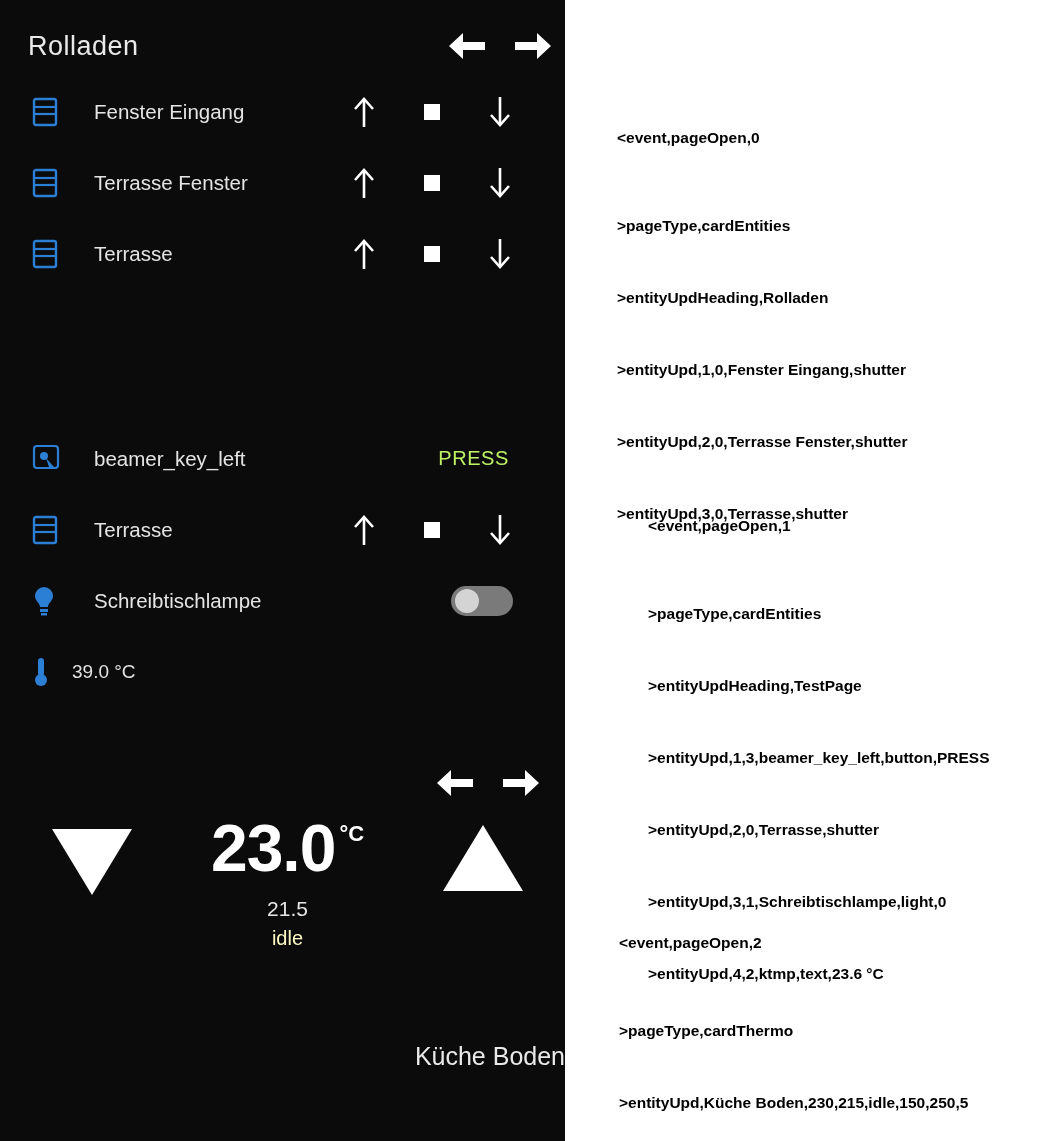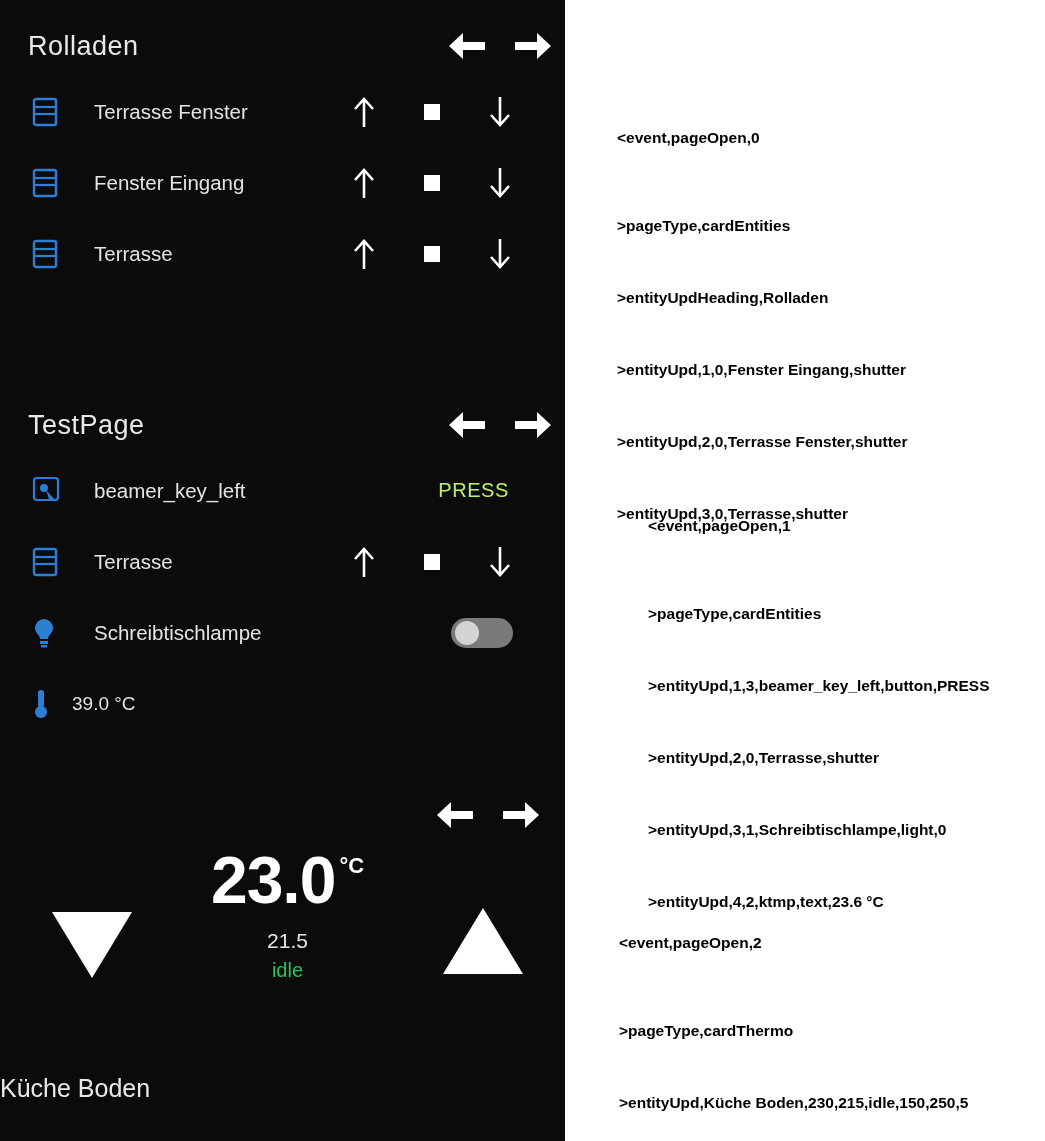--- a/index.html
+++ b/index.html
@@ -110,21 +110,21 @@
   }
   .thermo-head {
     display: flex;
     justify-content: flex-end;
     align-items: center;
     gap: 26px;
     padding: 0 24px 0 0;
   }
   .thermo-body {
     display: flex;
-    align-items: flex-end;
+    align-items: flex-start;
     justify-content: space-between;
     padding: 22px 38px 0 48px;
   }
   .tri-down, .tri-up {
     width: 88px; height: 78px;
   }
   .thermo-center {
     text-align: center;
     flex: 1;
     margin-top: -6px;
@@ -145,26 +145,26 @@
     margin-left: 4px;
     position: relative;
     top: 6px;
   }
   .target {
     color: #e5e5e5;
     font-size: 21px;
     margin-top: 16px;
   }
   .state {
-    color: #22c55e;
+    color: #fef9c3;
     font-size: 20px;
     margin-top: 6px;
   }
   .thermo-name {
-    text-align: left;
+    text-align: right;
     color: #e9e9e9;
     font-size: 25px;
     margin-top: 92px;
   }
 
   
   .log {
     position: absolute;
     left: 565px; top: 0;
     width: 480px; height: 948px;
@@ -205,21 +205,21 @@
 
     <div class="rows">
       <div class="row">
         <span class="icon">
           <svg width="26" height="30" viewBox="0 0 26 30">
               <rect x="2" y="2" width="22" height="26" rx="2" fill="none" stroke="#2b7fd4" stroke-width="2.4"></rect>
               <line x1="2" y1="10" x2="24" y2="10" stroke="#2b7fd4" stroke-width="2.2"></line>
               <line x1="2" y1="17" x2="24" y2="17" stroke="#2b7fd4" stroke-width="2.2"></line>
             </svg>
         </span>
-        <span class="label">Terrasse Fenster</span>
+        <span class="label">Fenster Eingang</span>
         <span class="shutter-ctrls">
           <span class="ctrl">
             <svg width="26" height="34" viewBox="0 0 26 34">
                 <line x1="13" y1="32" x2="13" y2="5" stroke="#ffffff" stroke-width="2.6"></line>
                 <polyline points="4,14 13,4 22,14" fill="none" stroke="#ffffff" stroke-width="2.6"></polyline>
               </svg>
           </span>
           <span class="ctrl">
             <svg width="22" height="22" viewBox="0 0 22 22">
                 <rect x="3" y="3" width="16" height="16" fill="#ffffff"></rect>
@@ -235,21 +235,21 @@
       </div>
 
       <div class="row">
         <span class="icon">
           <svg width="26" height="30" viewBox="0 0 26 30">
               <rect x="2" y="2" width="22" height="26" rx="2" fill="none" stroke="#2b7fd4" stroke-width="2.4"></rect>
               <line x1="2" y1="10" x2="24" y2="10" stroke="#2b7fd4" stroke-width="2.2"></line>
               <line x1="2" y1="17" x2="24" y2="17" stroke="#2b7fd4" stroke-width="2.2"></line>
             </svg>
         </span>
-        <span class="label">Fenster Eingang</span>
+        <span class="label">Terrasse Fenster</span>
         <span class="shutter-ctrls">
           <span class="ctrl">
             <svg width="26" height="34" viewBox="0 0 26 34">
                 <line x1="13" y1="32" x2="13" y2="5" stroke="#ffffff" stroke-width="2.6"></line>
                 <polyline points="4,14 13,4 22,14" fill="none" stroke="#ffffff" stroke-width="2.6"></polyline>
               </svg>
           </span>
           <span class="ctrl">
             <svg width="22" height="22" viewBox="0 0 22 22">
                 <rect x="3" y="3" width="16" height="16" fill="#ffffff"></rect>
@@ -290,35 +290,20 @@
                 <line x1="13" y1="2" x2="13" y2="29" stroke="#ffffff" stroke-width="2.6"></line>
                 <polyline points="4,20 13,30 22,20" fill="none" stroke="#ffffff" stroke-width="2.6"></polyline>
               </svg>
           </span>
         </span>
       </div>
     </div>
   </div>
 
   <div class="panel" style="padding-top:120px;">
-    <div class="card-head">
-      <div class="card-title">TestPage</div>
-      <div class="nav-arrows">
-        <div class="arrow">
-          <svg width="40" height="30" viewBox="0 0 40 30">
-              <polygon points="16,2 16,11 38,11 38,19 16,19 16,28 2,15" fill="#ffffff"></polygon>
-            </svg>
-        </div>
-        <div class="arrow">
-          <svg width="40" height="30" viewBox="0 0 40 30">
-              <polygon points="24,2 24,11 2,11 2,19 24,19 24,28 38,15" fill="#ffffff"></polygon>
-            </svg>
-        </div>
-      </div>
-    </div>
 
     <div class="rows">
       <div class="row">
         <span class="icon">
           <svg width="28" height="30" viewBox="0 0 28 30">
               <rect x="2" y="2" width="24" height="22" rx="3" fill="none" stroke="#2b7fd4" stroke-width="2.2"></rect>
               <circle cx="12" cy="12" r="4" fill="#2b7fd4"></circle>
               <path d="M14 14 l8 9 -5 0 z" fill="#2b7fd4"></path>
             </svg>
         </span>
@@ -427,20 +412,21 @@
     <div>&gt;pageType,cardEntities</div>
     <div>&gt;entityUpdHeading,Rolladen</div>
     <div>&gt;entityUpd,1,0,Fenster Eingang,shutter</div>
     <div>&gt;entityUpd,2,0,Terrasse Fenster,shutter</div>
     <div>&gt;entityUpd,3,0,Terrasse,shutter</div>
   </div>
 
   <div class="log-block" style="top:466px; left:54px;margin-left:29px;">
     <div class="ev">&lt;event,pageOpen,1</div>
     <div>&gt;pageType,cardEntities</div>
+    <div>&gt;entityUpdHeading,TestPage</div>
     <div>&gt;entityUpd,1,3,beamer_key_left,button,PRESS</div>
     <div>&gt;entityUpd,2,0,Terrasse,shutter</div>
     <div>&gt;entityUpd,3,1,Schreibtischlampe,light,0</div>
     <div>&gt;entityUpd,4,2,ktmp,text,23.6 °C</div>
   </div>
 
   <div class="log-block" style="top:883px; left:54px;">
     <div class="ev">&lt;event,pageOpen,2</div>
     <div>&gt;pageType,cardThermo</div>
     <div>&gt;entityUpd,Küche Boden,230,215,idle,150,250,5</div>

